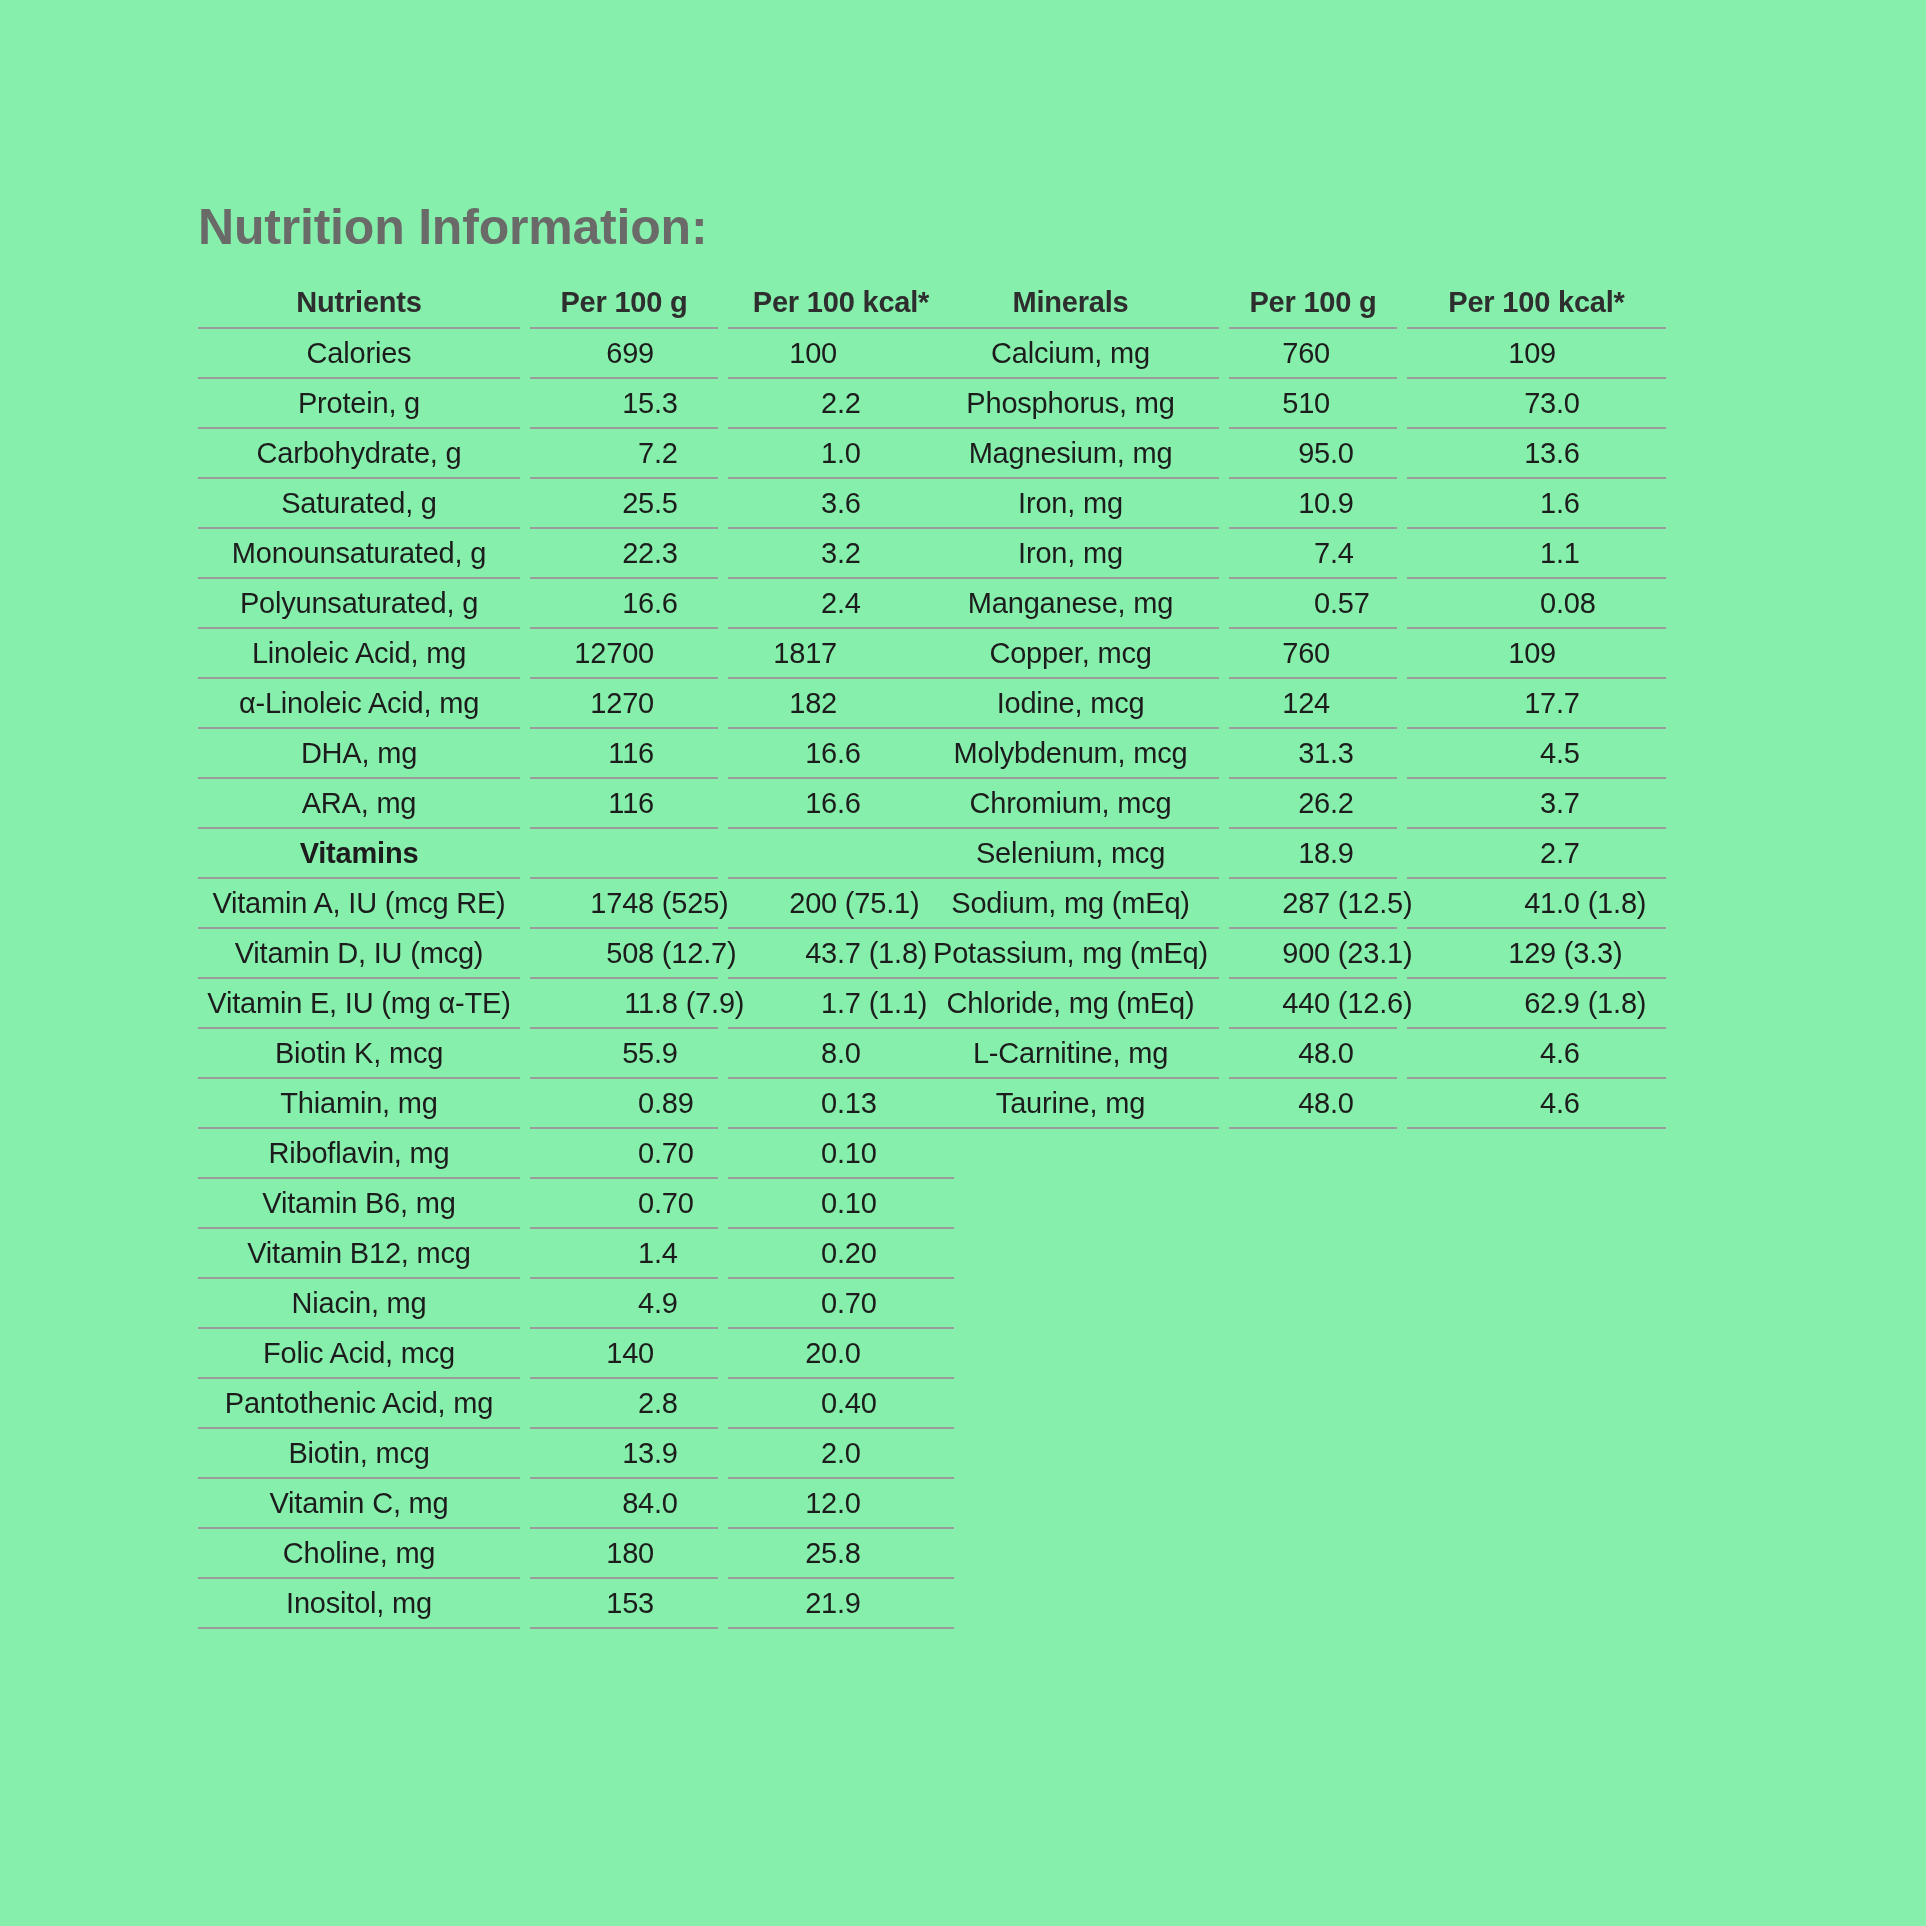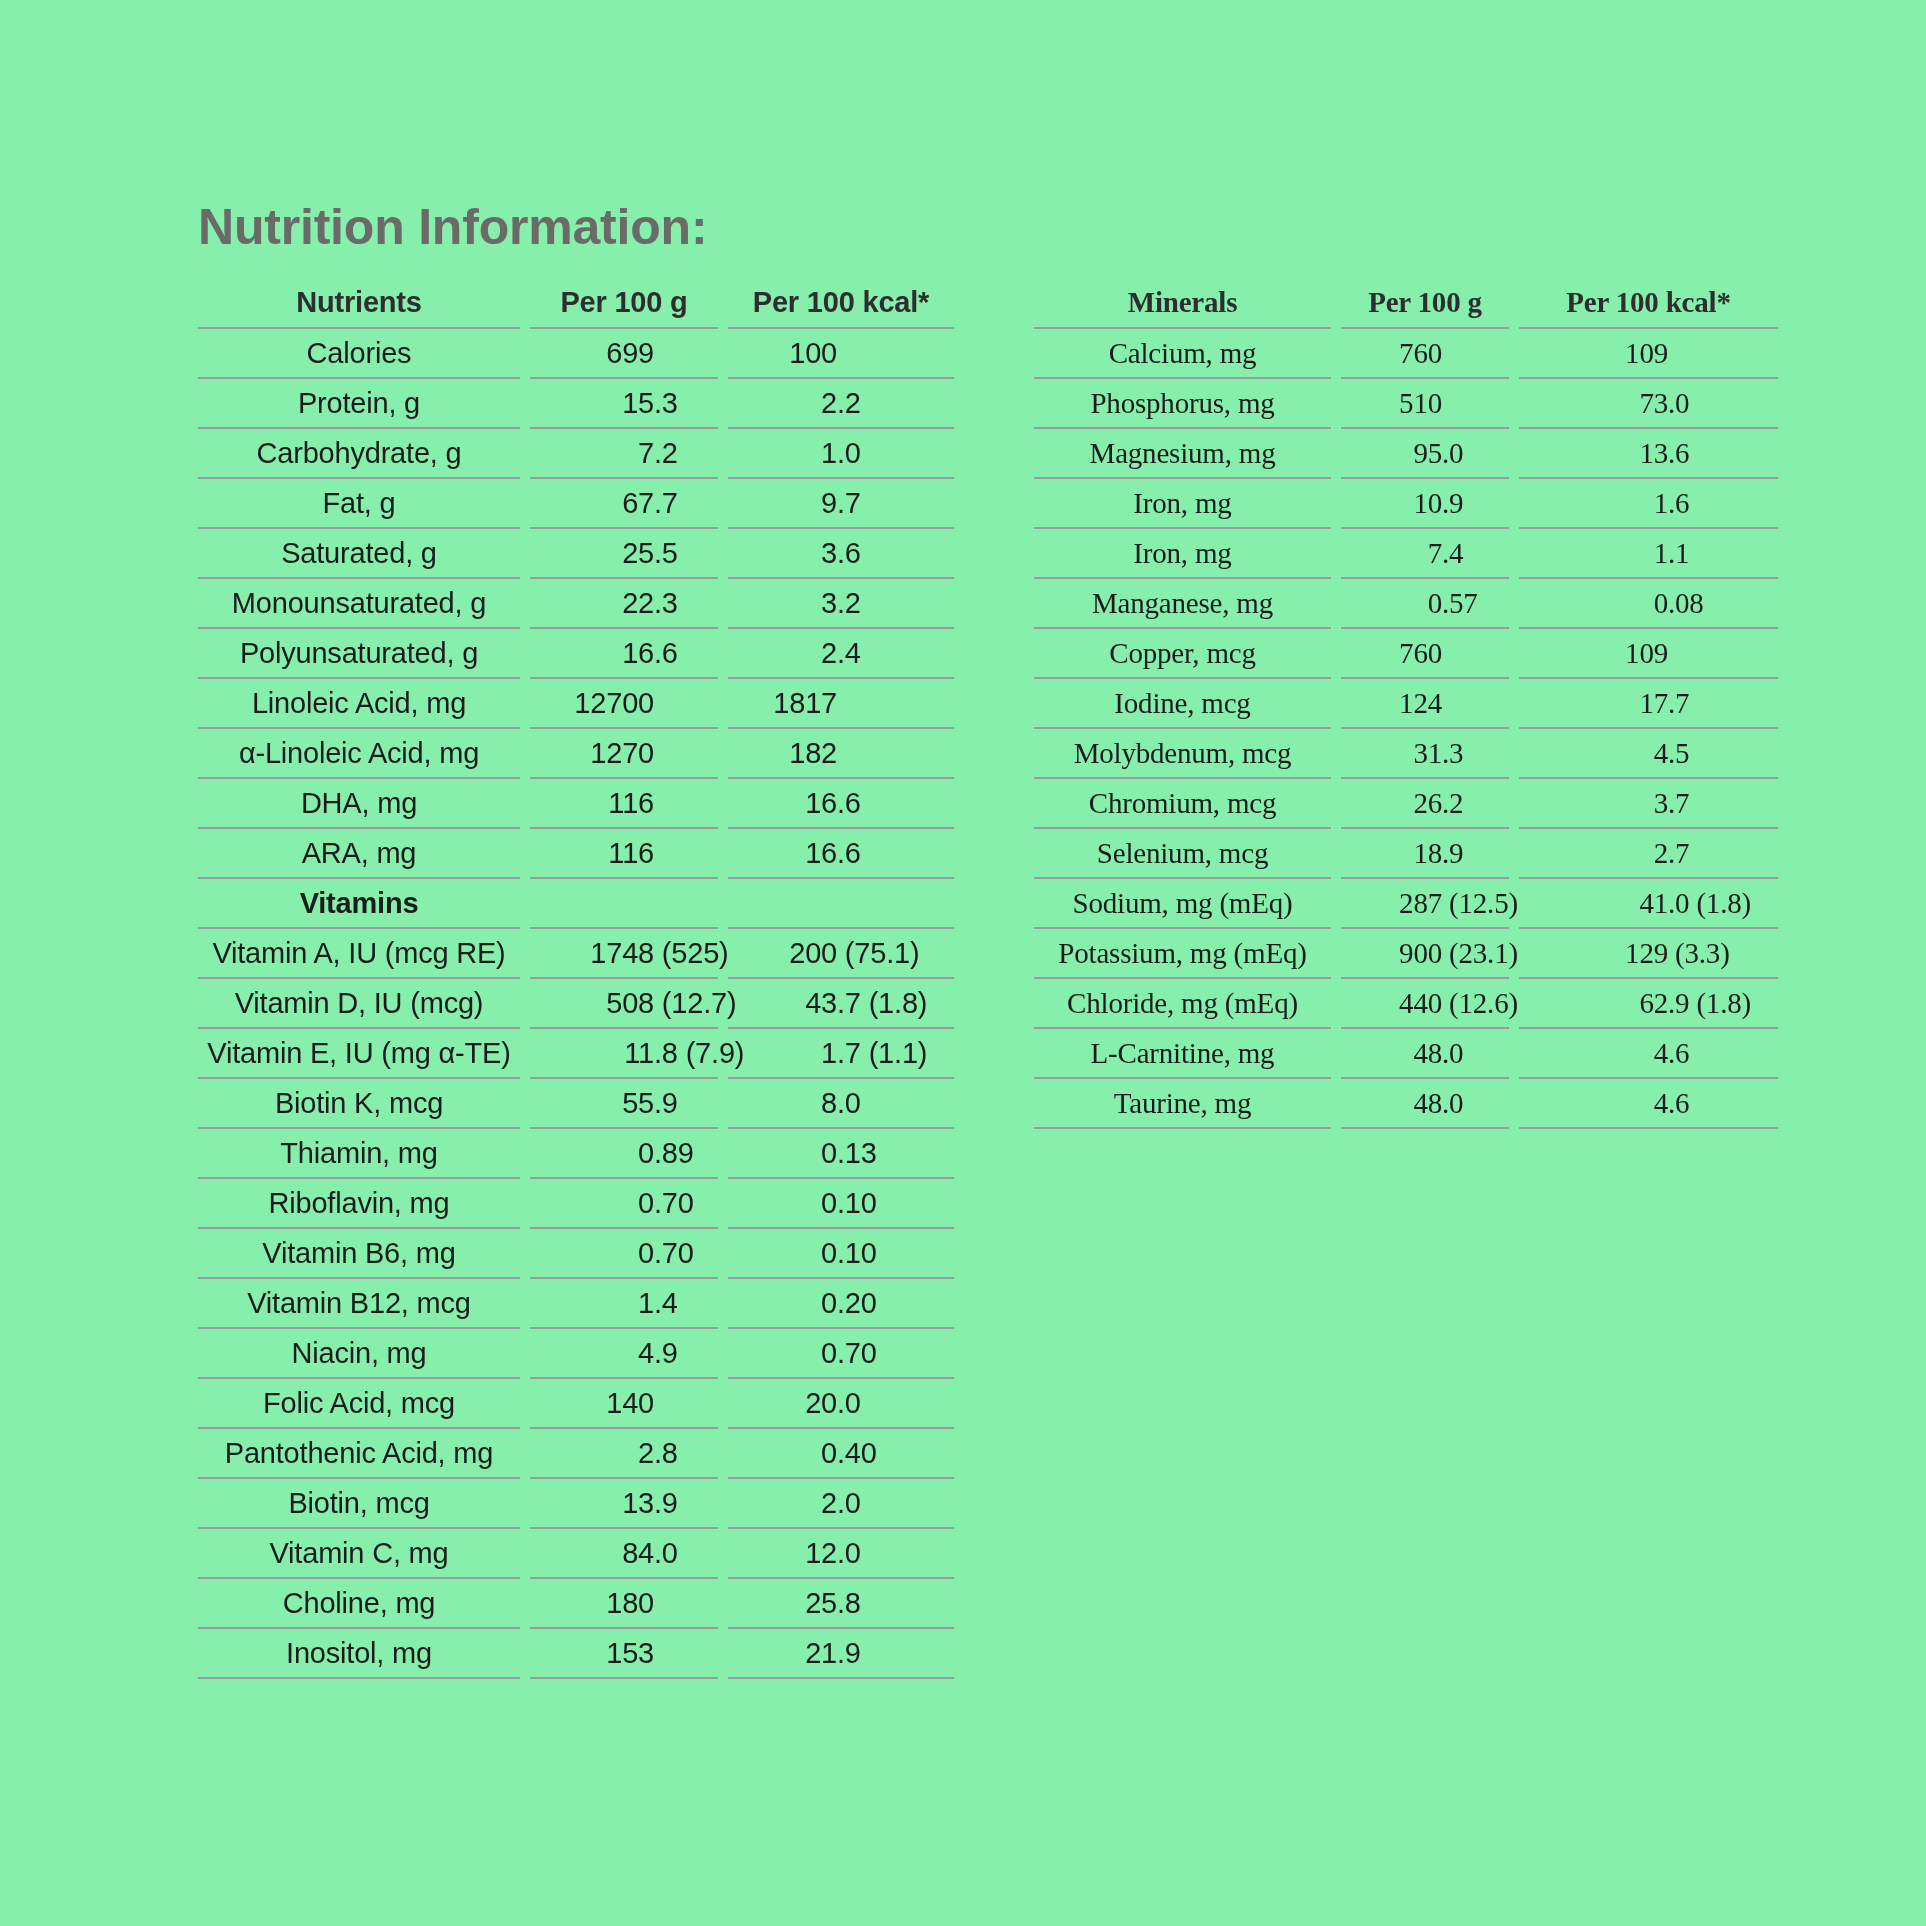--- a/index.html
+++ b/index.html
@@ -25,21 +25,21 @@
     color: #6a6a68;
   }
   table.nutri {
     position: absolute;
     top: 277px;
     border-collapse: separate;
     border-spacing: 10px 0;
     table-layout: fixed;
   }
   table.t-left  { left: 188px; width: 775px; }
-  table.t-right { left: 1024px; width: 764px; font-family: Liberation Serif, serif; }
+  table.t-right { left: 912px; width: 764px; }
 
   table.nutri th, table.nutri td {
     padding: 0;
     margin: 0;
     border-bottom: 2px solid #9b9b9b;
     font-size: 29px;
     color: #1c1c1c;
     vertical-align: middle;
     overflow: visible;
     white-space: nowrap;
@@ -98,25 +98,20 @@
           <td class="lbl">Protein, g</td>
           <td class="val col-g"><span class="ip">15</span><span class="fp">.3</span></td>
           <td class="val col-kcal"><span class="ip">2</span><span class="fp">.2</span></td>
         </tr>
         <tr>
           <td class="lbl">Carbohydrate, g</td>
           <td class="val col-g"><span class="ip">7</span><span class="fp">.2</span></td>
           <td class="val col-kcal"><span class="ip">1</span><span class="fp">.0</span></td>
         </tr>
         <tr>
-          <td class="lbl">Fat, g</td>
-          <td class="val col-g"><span class="ip">67</span><span class="fp">.7</span></td>
-          <td class="val col-kcal"><span class="ip">9</span><span class="fp">.7</span></td>
-        </tr>
-        <tr>
           <td class="lbl ind1">Saturated, g</td>
           <td class="val col-g"><span class="ip">25</span><span class="fp">.5</span></td>
           <td class="val col-kcal"><span class="ip">3</span><span class="fp">.6</span></td>
         </tr>
         <tr>
           <td class="lbl ind1">Monounsaturated, g</td>
           <td class="val col-g"><span class="ip">22</span><span class="fp">.3</span></td>
           <td class="val col-kcal"><span class="ip">3</span><span class="fp">.2</span></td>
         </tr>
         <tr>

